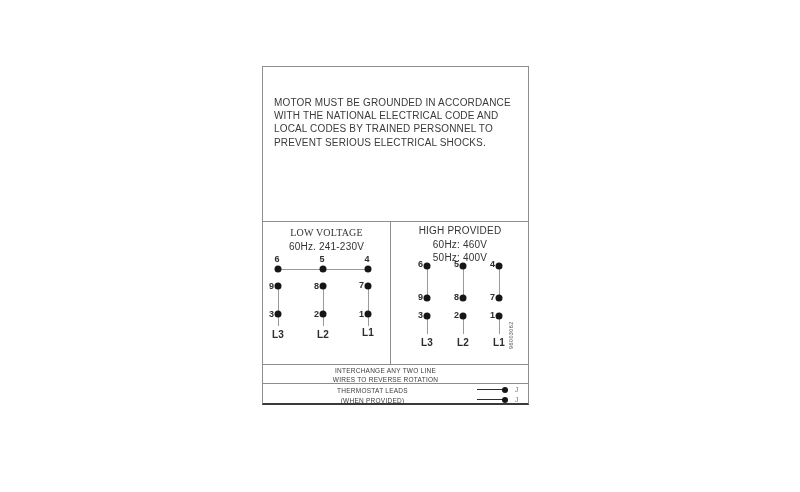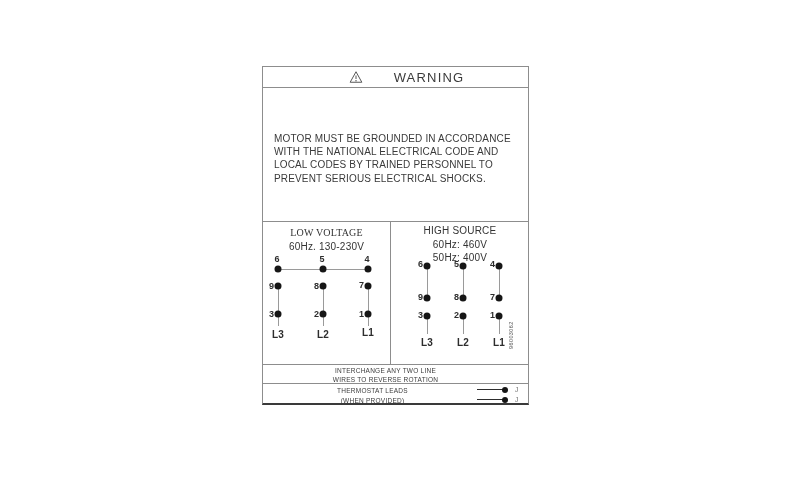--- a/index.html
+++ b/index.html
@@ -12,21 +12,21 @@
 
   
   .warn-header { position:absolute; left:0; top:0; width:100%; height:21px;
                  border-bottom:1px solid #8d8d8d; }
   .warn-icon { position:absolute; left:86px; top:3px; width:14px; height:14px; }
   .warn-title { position:absolute; left:120px; top:3px; width:92px; text-align:center;
                 font-size:13px; letter-spacing:1.2px; color:#3a3a3a; }
 
   
   .notice { position:absolute; left:11px; width:250px; font-size:10px; line-height:13.2px;
-            color:#3a3a3a; white-space:pre-line; letter-spacing:0.15px;margin-top:36px; }
+            color:#3a3a3a; white-space:pre-line; letter-spacing:0.15px; }
   .notice-1 { top:29px; }
   .notice-2 { top:95px; }
 
   
   .h-div { position:absolute; left:0; width:100%; height:1px; background:#8d8d8d; }
   .v-div { position:absolute; width:1px; background:#8d8d8d; }
 
   .panel-title { position:absolute; text-align:center; font-size:10px; color:#333;
                  letter-spacing:0.2px; }
   .panel-sub   { position:absolute; text-align:center; font-size:10px; color:#333;
@@ -62,43 +62,33 @@
   .part-no { position:absolute; left:245px; top:250px; height:32px;
              writing-mode:vertical-rl; transform:rotate(180deg);
              font-size:5.5px; letter-spacing:0.4px; color:#555; }
 </style>
 </head>
 <body>
 
 <div class="page">
   <div class="label">
 
-    <div class="warn-header">
-      <span class="warn-icon">
-        <svg width="14" height="14" viewBox="0 0 24 24">
-          <path d="M12 3 L22 21 H2 Z" fill="none" stroke="#4a4a4a" stroke-width="1.6" stroke-linejoin="round"></path>
-          <line x1="12" y1="9.5" x2="12" y2="15.5" stroke="#4a4a4a" stroke-width="1.6"></line>
-          <circle cx="12" cy="18.3" r="1.2" fill="#4a4a4a"></circle>
-        </svg>
-      </span>
-      <span class="warn-title">WARNING</span>
-    </div>
 
     <div class="notice notice-1">MOTOR MUST BE GROUNDED IN ACCORDANCE
 WITH THE NATIONAL ELECTRICAL CODE AND
 LOCAL CODES BY TRAINED PERSONNEL TO
 PREVENT SERIOUS ELECTRICAL SHOCKS.</div>
 
     <div class="h-div" style="top:154px;"></div>
     <div class="v-div" style="left:127px; top:154px; height:143px;"></div>
 
     <div class="panel-title" style="left:0; top:160px; width:127px;font-family:Liberation Serif, serif;">LOW VOLTAGE</div>
-    <div class="panel-sub" style="left:0; top:173px; width:127px;">60Hz. 130-230V</div>
+    <div class="panel-sub" style="left:0; top:173px; width:127px;">60Hz. 241-230V</div>
 
-    <div class="panel-title" style="left:127px; top:158px; width:140px;">HIGH SOURCE</div>
+    <div class="panel-title" style="left:127px; top:158px; width:140px;">HIGH PROVIDED</div>
     <div class="panel-sub" style="left:127px; top:171px; width:140px;">60Hz: 460V
 50Hz: 400V</div>
 
     <div>
 
       <div class="hwire" style="left:15px; top:202px; width:90px;"></div>
 
       <div class="vwire" style="left:15px;  top:219px; height:28px;"></div>
       <div class="vwire" style="left:60px;  top:219px; height:28px;"></div>
       <div class="vwire" style="left:105px; top:219px; height:28px;"></div>

